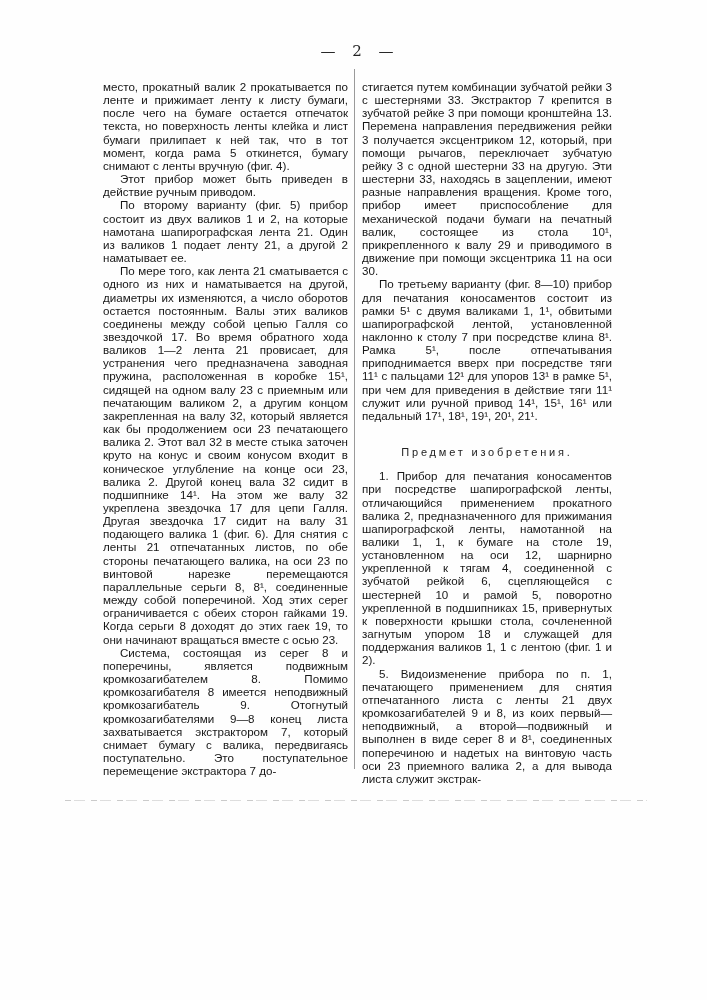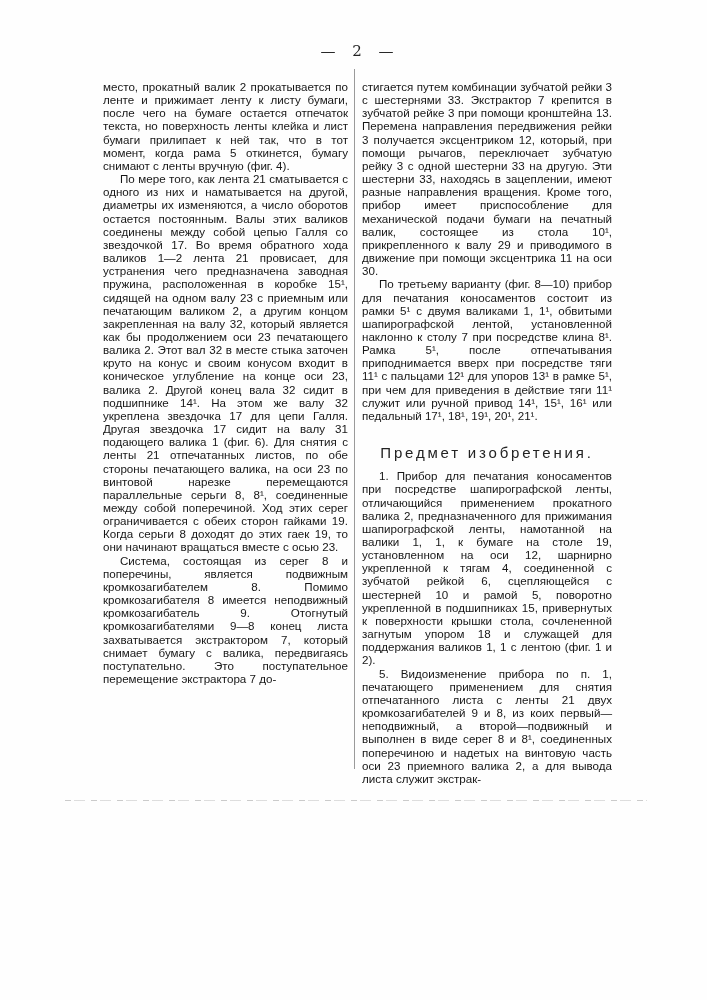--- a/index.html
+++ b/index.html
@@ -8,33 +8,35 @@
   .page-number { position: absolute; left: 300px; top: 42px; width: 120px; text-align: center;
     font-family: "DejaVu Serif", serif; font-size: 15px; letter-spacing: 6px; color: #222; }
   .col { position: absolute; top: 80px; font-family: "Liberation Sans", sans-serif;
     font-size: 11.6px; line-height: 13.15px; text-align: justify; color: #161616; }
   .col-left { left: 103px; width: 245px; }
   .col-right { left: 362px; width: 250px; }
   .col p { margin: 0; text-indent: 0; hyphens: manual; }
   .col p.ind { text-indent: 17px; }
   .divider { position: absolute; left: 354px; top: 69px; width: 1px; height: 700px; background: #9a9a9a; }
   .section-heading { text-align: center; letter-spacing: 2.8px; font-family: "Liberation Sans", sans-serif;
-    font-size: 15px; margin: 24px 0 10px 0 !important; color: #222; }
+    font-size: 11px; margin: 24px 0 10px 0 !important; color: #222; }
   .bottom-rule { position: absolute; left: 65px; top: 800px; width: 582px; height: 1px;
     background: repeating-linear-gradient(90deg, #b5b5b5 0 6px, transparent 6px 9px, #d0d0d0 9px 20px, transparent 20px 26px); opacity: 0.7; }
   b { font-weight: normal; }
 </style>
 </head>
 <body>
 
 <div class="page">
   <div class="page-number">— 2 —</div>
 
   <div class="col col-left">
     <p>место, прокатный валик 2 прокатывается по ленте и прижимает ленту к листу бумаги, после чего на бумаге остается отпечаток текста, но поверхность ленты клейка и лист бумаги прилипает к ней так, что в тот момент, когда рама 5 откинется, бумагу снимают с ленты вручную (фиг. 4).</p>
+    <p class="ind">Этот прибор может быть приведен в действие ручным приводом.</p>
+    <p class="ind">По второму варианту (фиг. 5) прибор состоит из двух валиков 1 и 2, на которые намотана шапирографская лента 21. Один из валиков 1 подает ленту 21, а другой 2 наматывает ее.</p>
     <p class="ind">По мере того, как лента 21 сматывается с одного из них и наматывается на другой, диаметры их изменяются, а число оборотов остается постоянным. Валы этих валиков соединены между собой цепью Галля со звездочкой 17. Во время обратного хода валиков 1—2 лента 21 провисает, для устранения чего предназначена заводная пружина, расположенная в коробке 15¹, сидящей на одном валу 23 с приемным или печатающим валиком 2, а другим концом закрепленная на валу 32, который является как бы продолжением оси 23 печатающего валика 2. Этот вал 32 в месте стыка заточен круто на конус и своим конусом входит в коническое углубление на конце оси 23, валика 2. Другой конец вала 32 сидит в подшипнике 14¹. На этом же валу 32 укреплена звездочка 17 для цепи Галля. Другая звездочка 17 сидит на валу 31 подающего валика 1 (фиг. 6). Для снятия с ленты 21 отпечатанных листов, по обе стороны печатающего валика, на оси 23 по винтовой нарезке перемещаются параллельные серьги 8, 8¹, соединенные между собой поперечиной. Ход этих серег ограничивается с обеих сторон гайками 19. Когда серьги 8 доходят до этих гаек 19, то они начинают вращаться вместе с осью 23.</p>
     <p class="ind">Система, состоящая из серег 8 и поперечины, является подвижным кромкозагибателем 8. Помимо кромкозагибателя 8 имеется неподвижный кромкозагибатель 9. Отогнутый кромкозагибателями 9—8 конец листа захватывается экстрактором 7, который снимает бумагу с валика, передвигаясь поступательно. Это поступательное перемещение экстрактора 7 до-</p>
   </div>
 
   <div class="divider"></div>
 
   <div class="col col-right">
     <p>стигается путем комбинации зубчатой рейки 3 с шестернями 33. Экстрактор 7 крепится в зубчатой рейке 3 при помощи кронштейна 13. Перемена направления передвижения рейки 3 получается эксцентриком 12, который, при помощи рычагов, переключает зубчатую рейку 3 с одной шестерни 33 на другую. Эти шестерни 33, находясь в зацеплении, имеют разные направления вращения. Кроме того, прибор имеет приспособление для механической подачи бумаги на печатный валик, состоящее из стола 10¹, прикрепленного к валу 29 и приводимого в движение при помощи эксцентрика 11 на оси 30.</p>
     <p class="ind">По третьему варианту (фиг. 8—10) прибор для печатания коносаментов состоит из рамки 5¹ с двумя валиками 1, 1¹, обвитыми шапирографской лентой, установленной наклонно к столу 7 при посредстве клина 8¹. Рамка 5¹, после отпечатывания приподнимается вверх при посредстве тяги 11¹ с пальцами 12¹ для упоров 13¹ в рамке 5¹, при чем для приведения в действие тяги 11¹ служит или ручной привод 14¹, 15¹, 16¹ или педальный 17¹, 18¹, 19¹, 20¹, 21¹.</p>
 

